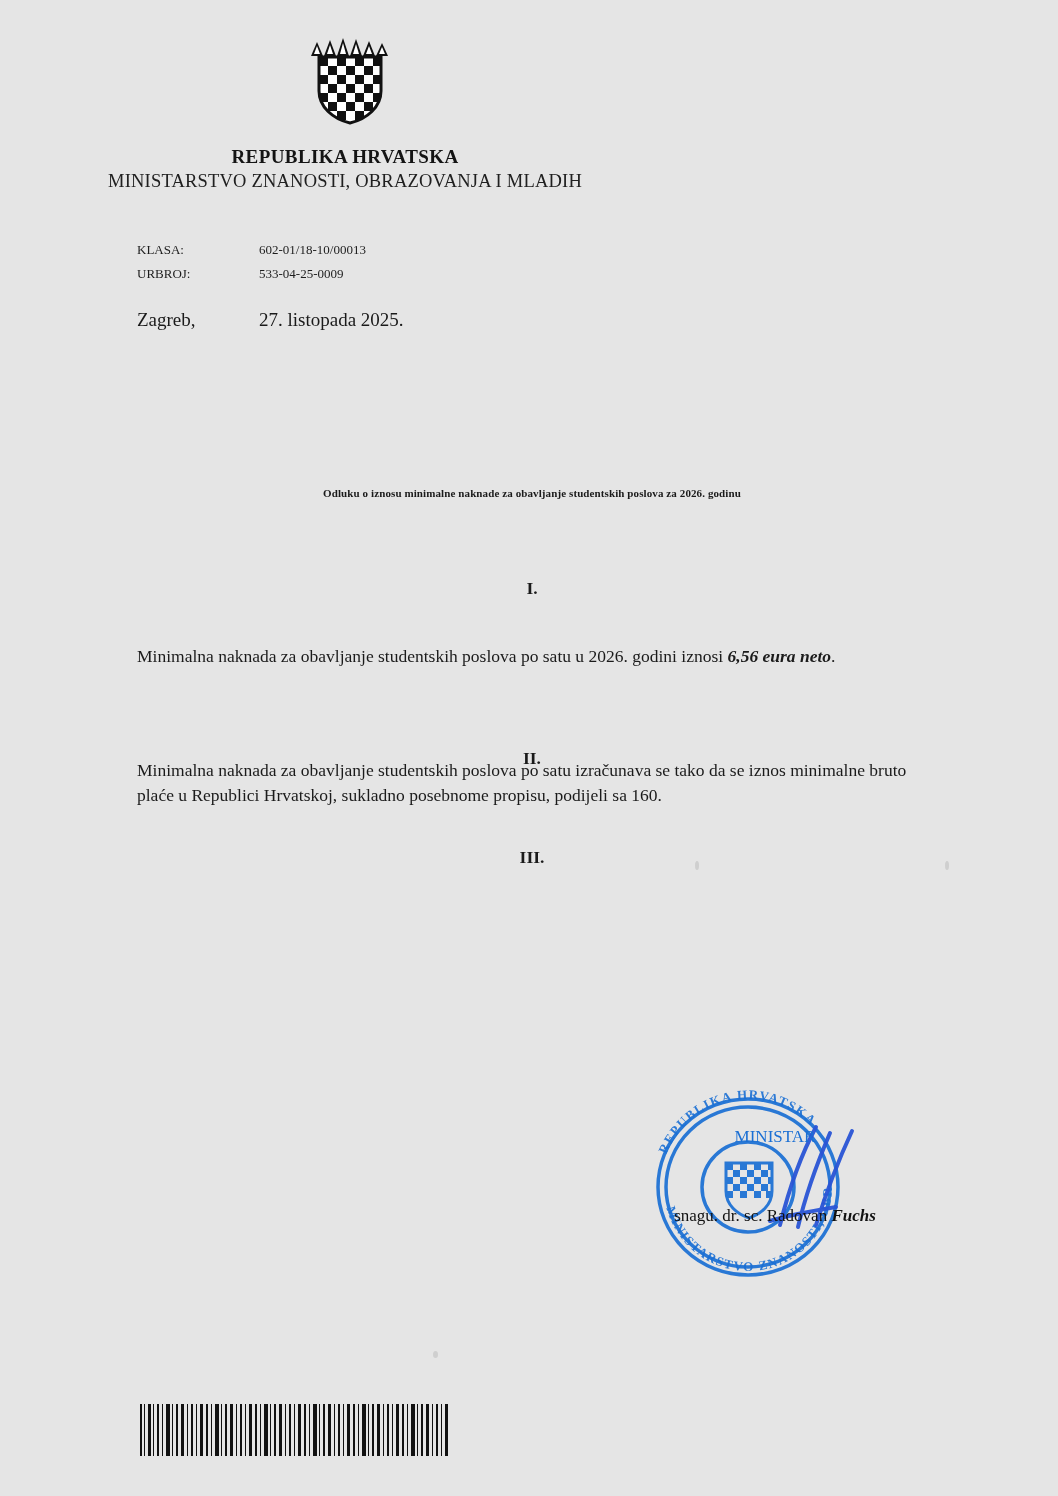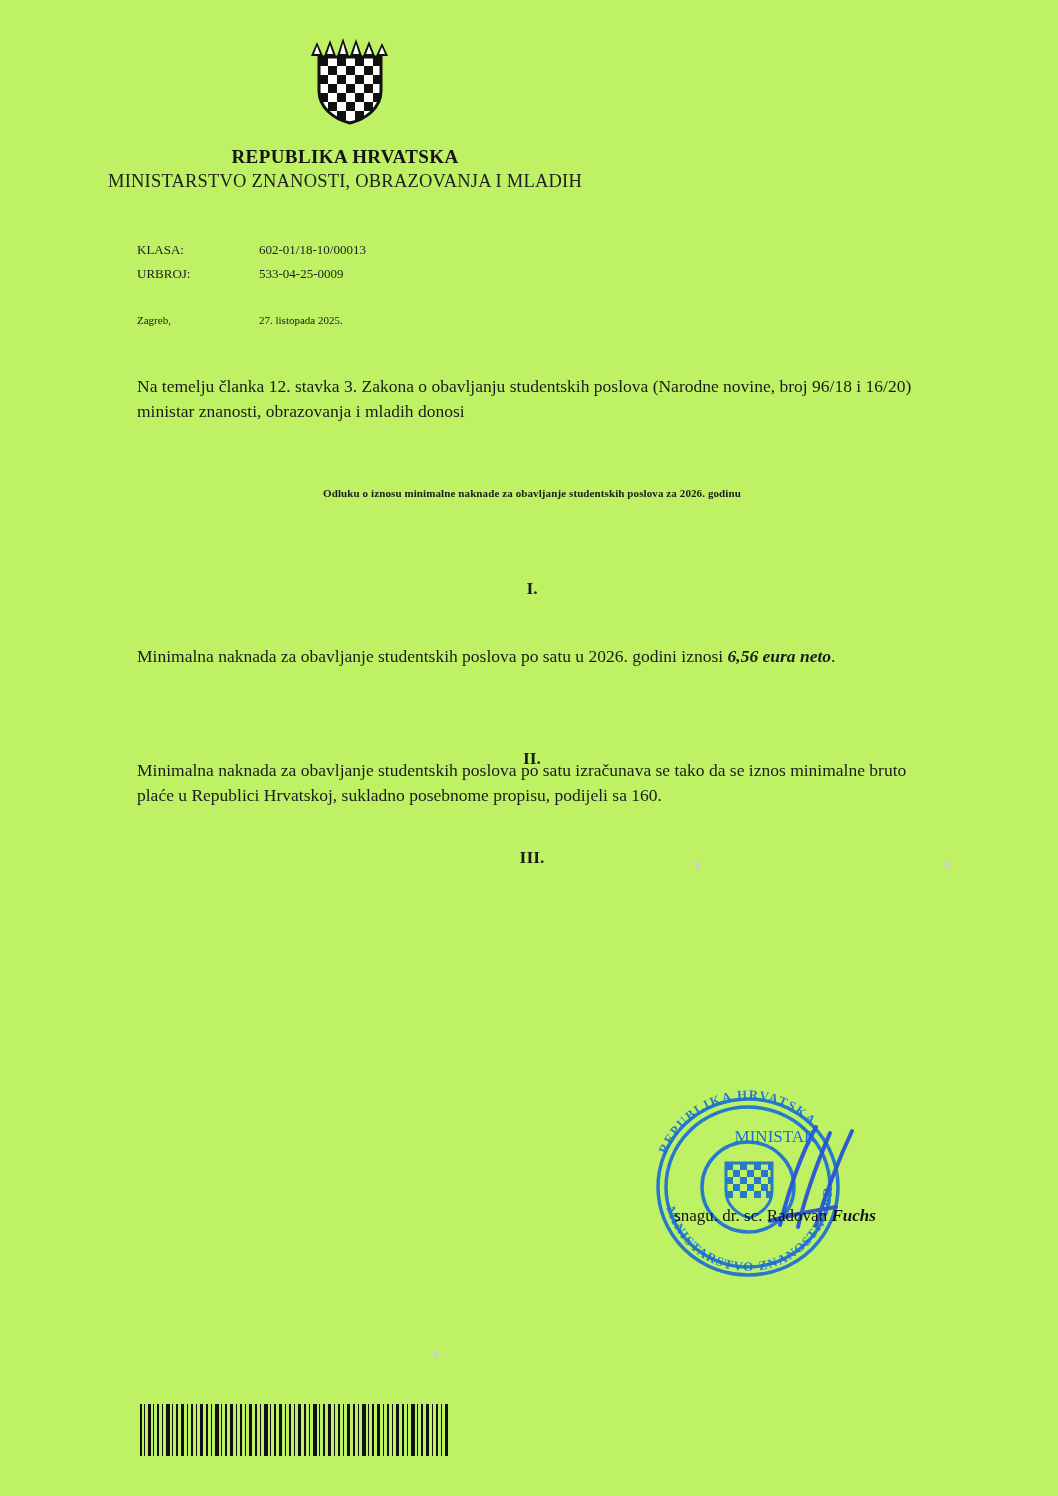--- a/index.html
+++ b/index.html
@@ -9,21 +9,21 @@
   }
   body {
     font-family: "Liberation Serif", serif;
     color: #1a1a1a;
   }
   .page {
     position: relative;
     width: 1058px;
     height: 1496px;
     margin: 0 auto;
-    background: #bef264;
+    background: #e5e5e5;
     overflow: hidden;
   }
 
   
   .coa-wrap {
     position: absolute;
     left: 305px;
     top: 38px;
     width: 90px;
     height: 88px;
@@ -84,21 +84,21 @@
     display: inline-block;
     width: 122px;
   }
   .meta-value {
     display: inline-block;
   }
   .meta-place {
     position: absolute;
     left: 137px;
     top: 308px;
-    font-size: 11px;
+    font-size: 19px;
     line-height: 24px;
     white-space: nowrap;
   }
   .meta-place .meta-label { width: 122px; display: inline-block; }
 
   
   .para {
     position: absolute;
     font-size: 17.5px;
     line-height: 25px;
@@ -244,21 +244,20 @@
     </span>
     <span class="meta-row">
       <span class="meta-label">URBROJ:</span><span class="meta-value">533-04-25-0009</span>
     </span>
   </div>
 
   <div class="meta-place">
     <span class="meta-label">Zagreb,</span><span class="meta-value">27. listopada 2025.</span>
   </div>
 
-  <div class="para p-intro">Na temelju članka 12. stavka 3. Zakona o obavljanju studentskih poslova (Narodne novine, broj 96/18 i 16/20) ministar znanosti, obrazovanja i mladih donosi</div>
 
   <div class="title-line">Odluku o iznosu minimalne naknade za obavljanje studentskih poslova za 2026. godinu</div>
 
   <div class="roman r-1">I.</div>
   <div class="para p-1"><span>Minimalna naknada za obavljanje studentskih poslova po satu u 2026. godini iznosi </span><span class="bold">6,56 eura neto</span><span>.</span></div>
 
   <div class="roman r-2">II.</div>
   <div class="para p-2">Minimalna naknada za obavljanje studentskih poslova po satu izračunava se tako da se iznos minimalne bruto plaće u Republici Hrvatskoj, sukladno posebnome propisu, podijeli sa 160.</div>
 
   <div class="roman r-3">III.</div>

